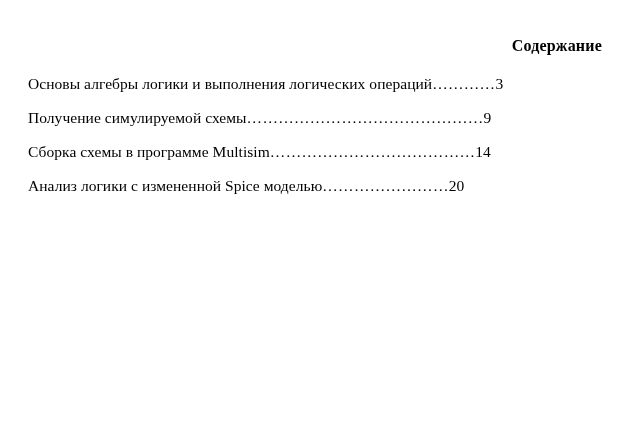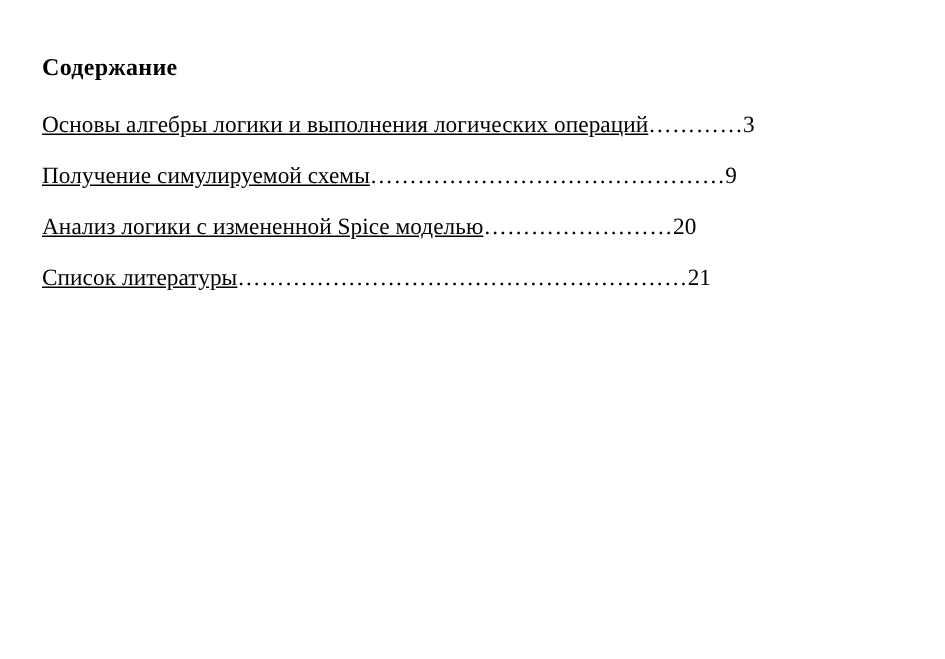--- a/index.html
+++ b/index.html
@@ -15,21 +15,21 @@
     overflow: hidden;
   }
   .page {
     position: relative;
     width: 630px;
     height: 439px;
     box-sizing: border-box;
     padding: 0 28px;
   }
   .doc-title {
-    text-align: left;
+    text-align: right;
     font-weight: bold;
     font-size: 16px;
     letter-spacing: 0.2px;
     margin-top: 36px;
     margin-bottom: 0;
     line-height: 1.2;
   }
   .toc {
     margin-top: 20px;
   }
@@ -37,21 +37,20 @@
     font-size: 15.5px;
     line-height: 1.15;
     margin-bottom: 16px;
     white-space: nowrap;
     overflow: hidden;
     display: block;
     letter-spacing: 0.05px;
   }
   .toc-title-text {
     white-space: pre;
-    text-decoration: underline;
   }
   .toc-leader {
     letter-spacing: 0.3px;
   }
   .toc-page {
     white-space: pre;
   }
 </style>
 </head>
 <body>
@@ -63,25 +62,25 @@
   <div class="toc">
 
     <div class="toc-entry">
       <span class="toc-title-text">Основы алгебры логики и выполнения логических операций</span><span class="toc-leader">…………</span><span class="toc-page">3</span>
     </div>
 
     <div class="toc-entry">
       <span class="toc-title-text">Получение симулируемой схемы</span><span class="toc-leader">………………………………………</span><span class="toc-page">9</span>
     </div>
 
+    <div class="toc-entry">
+      <span class="toc-title-text">Сборка схемы в программе Multisim</span><span class="toc-leader">…………………………………</span><span class="toc-page">14</span>
+    </div>
 
 
     <div class="toc-entry">
       <span class="toc-title-text">Анализ логики с измененной Spice моделью</span><span class="toc-leader">……………………</span><span class="toc-page">20</span>
     </div>
 
 
-    <div class="toc-entry">
-      <span class="toc-title-text">Список литературы</span><span class="toc-leader">…………………………………………………</span><span class="toc-page">21</span>
-    </div>
 
   </div>
 </div>
 
 </body></html>

